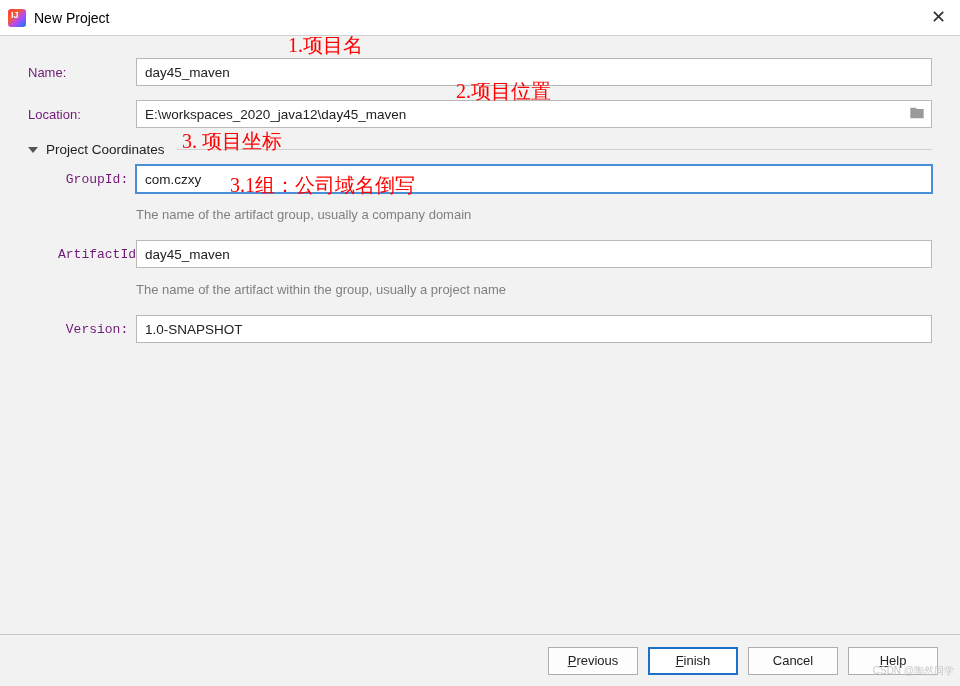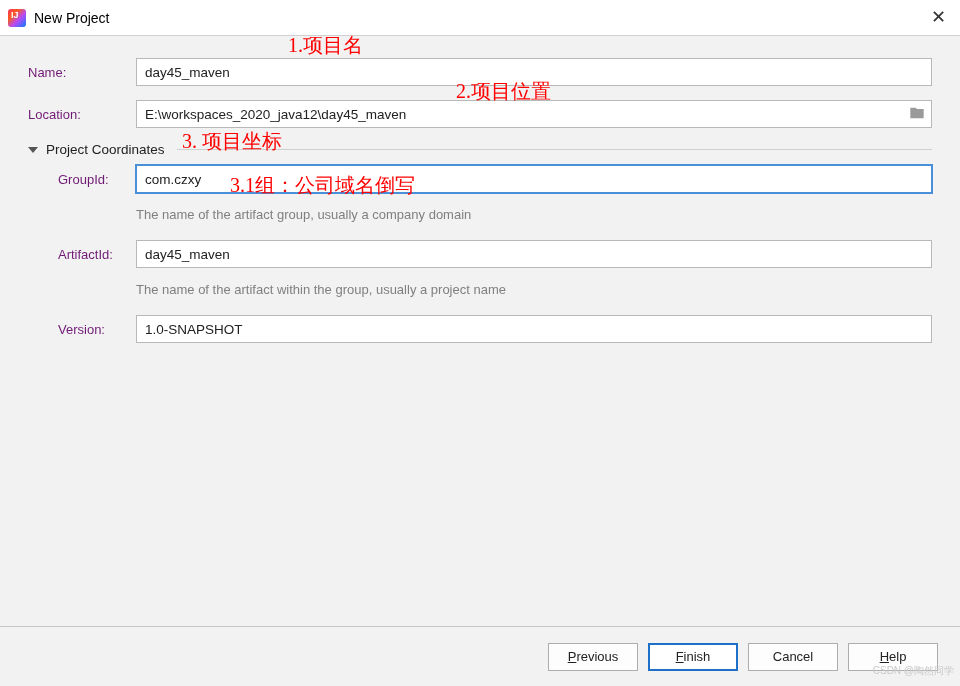--- a/index.html
+++ b/index.html
@@ -54,21 +54,21 @@
     .row {
       display: flex;
       align-items: center;
       margin-bottom: 14px;
     }
     .label {
       width: 108px;
       color: #701a75;
       font-size: 13px;
     }
-    .artifact-row .label { width: 78px; text-align: left; }
+    .artifact-row .label { width: 78px; text-align: center; font-family: Liberation Mono, monospace; }
     .input {
       flex: 1;
       height: 28px;
       border: 1px solid #b8b8b8;
       background: #fff;
       padding: 0 8px;
       font-size: 13.5px;
       color: #222;
       outline: none;
     }
@@ -120,21 +120,21 @@
       font-family: "FangSong", "SimSun", serif;
       color: #ff0000;
       font-size: 20px;
       pointer-events: none;
       white-space: nowrap;
       text-align: center;
     }
     .footer {
       position: absolute;
       bottom: 0; left: 0; right: 0;
-      height: 60px;
+      height: 52px;
       border-top: 1px solid #c8c8c8;
       background: #f2f2f2;
       display: flex;
       justify-content: flex-end;
       align-items: center;
       padding-right: 22px;
       gap: 10px;
     }
     .btn {
       min-width: 90px;

